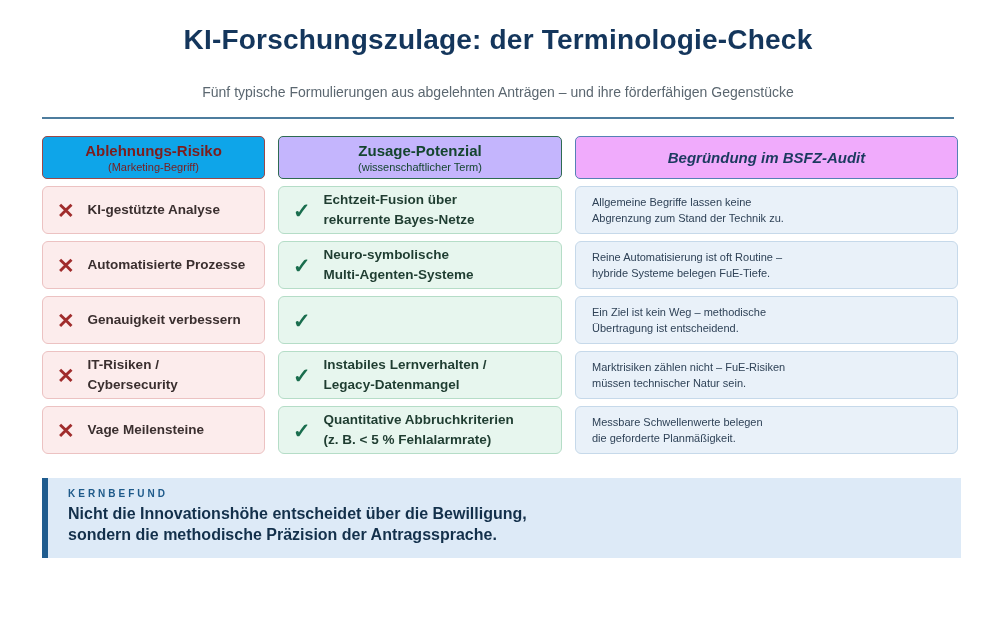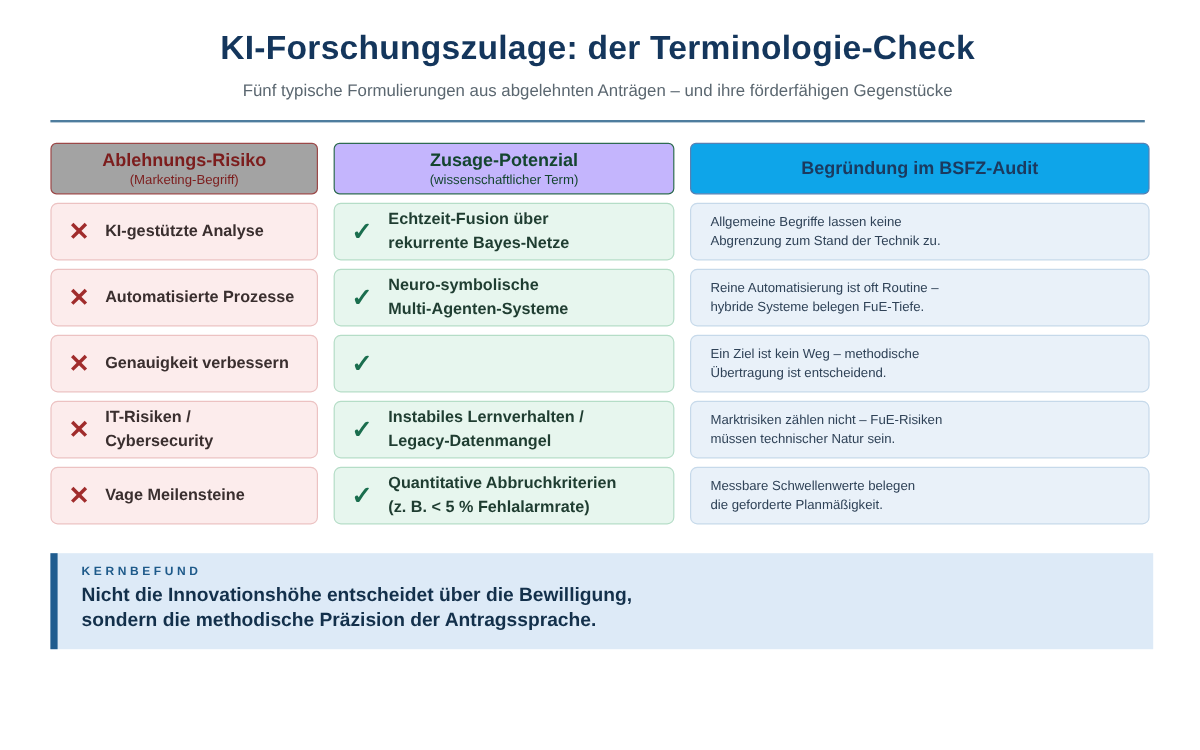--- a/index.html
+++ b/index.html
@@ -15,21 +15,21 @@
   .page-title {
     text-align: center;
     margin-top: 24px;
     font-size: 28px;
     font-weight: bold;
     color: #14365c;
     letter-spacing: 0.2px;
   }
   .page-subtitle {
     text-align: center;
-    margin-top: 11px;
+    margin-top: 28px;
     font-size: 14px;
     color: #5b6770;
   }
   .divider {
     border: none;
     border-top: 2px solid #4e7d9e;
     margin: 17px 42px 0 42px;
   }
   
   .grid {
@@ -44,33 +44,34 @@
     border-radius: 5px;
     display: flex;
     flex-direction: column;
     justify-content: center;
     align-items: center;
     text-align: center;
   }
   .col-title { font-size: 15px; font-weight: bold; }
   .col-sub   { font-size: 11px; margin-top: 2px; }
   .risk-header {
-    background: #a3a3a3;
+    background: #0ea5e9;
     border: 1.5px solid #9b4848;
     color: #7c1d1d;
   }
   .potential-header {
     background: #c4b5fd;
     border: 1.5px solid #2e6b51;
     color: #14452f;
   }
   .audit-header {
-    background: #0ea5e9;
+    background: #f0abfc;
     border: 1.5px solid #5581b5;
     color: #1b3a5f;
+    font-style: italic;
   }
   .cell {
     border-radius: 6px;
     display: flex;
     align-items: center;
   }
   .risk-cell {
     background: #fcecec;
     border: 1px solid #ecc2c2;
     color: #3a2f2f;

